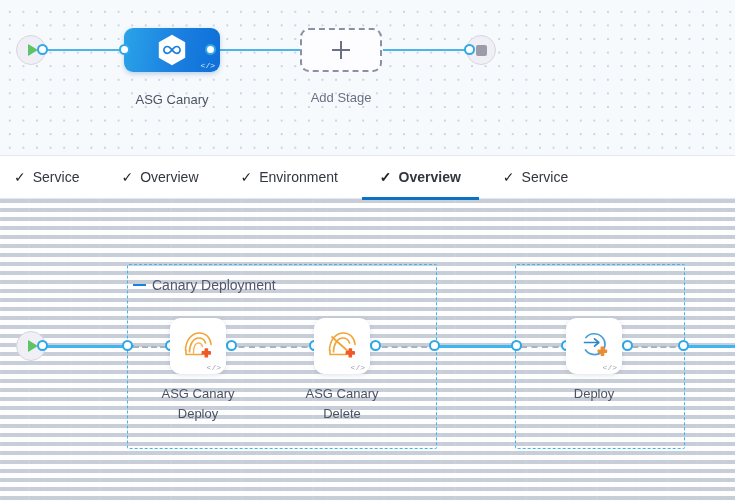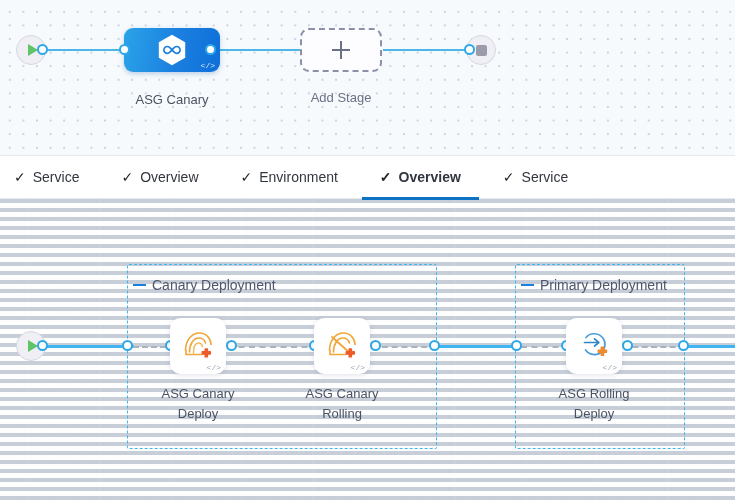--- a/index.html
+++ b/index.html
@@ -326,24 +326,20 @@
   <div class="exec-canvas">
     <div class="exec-grid"></div>
 
     <div class="group-box" style="left:127px; top:65px; width:310px; height:185px;"></div>
     <div class="group-label" style="left:133px; top:78px;">
       <span class="collapse-dash"></span>
       <span>Canary Deployment</span>
     </div>
 
     <div class="group-box" style="left:515px; top:65px; width:170px; height:185px;"></div>
-    <div class="group-label" style="left:521px; top:78px;">
-      <span class="collapse-dash"></span>
-      <span>Primary Deployment</span>
-    </div>
 
     <div class="wire-solid" style="left:42px; top:146px; width:92px;"></div>
 
     <div class="wire-dash" style="left:133px; top:147px; width:42px;"></div>
     <div class="wire-dash" style="left:228px; top:147px; width:90px;"></div>
     <div class="wire-dash" style="left:372px; top:147px; width:65px;"></div>
 
     <div class="wire-solid" style="left:434px; top:146px; width:88px;"></div>
 
     <div class="wire-dash" style="left:521px; top:147px; width:48px;"></div>
@@ -394,34 +390,33 @@
         <path d="M7 9 L25 25" fill="none" stroke="#f0a63a" stroke-width="1.8" stroke-linecap="round"></path>
         <g fill="#ef5a28">
           <rect x="23.5" y="20.2" width="3.6" height="9.4" rx="0.7"></rect>
           <rect x="20.6" y="23.1" width="9.4" height="3.6" rx="0.7"></rect>
         </g>
       </svg>
       <span class="code-glyph dark">&lt;/&gt;</span>
     </div>
     <div class="step-label" style="left:287px; top:185px; width:110px;">
       <div>ASG Canary</div>
-      <div>Rolling</div>
+      <div>Delete</div>
     </div>
 
     <div class="step-node" style="left:566px; top:119px;">
       <svg class="step-icon" width="34" height="32" viewBox="0 0 34 32">
         <path d="M9 9.5 C13 4.5 21 4.5 25.5 9.5 C29.5 14 28.5 21 24 24.5 C19.5 28 12 27 8.5 22" fill="none" stroke="#4a9fd8" stroke-width="1.7" stroke-linecap="round"></path>
         <path d="M7.5 14.5 L21 14.5" fill="none" stroke="#2e86c8" stroke-width="1.7" stroke-linecap="round"></path>
         <path d="M17.5 10.8 L21.8 14.5 L17.5 18.2" fill="none" stroke="#2e86c8" stroke-width="1.7" stroke-linecap="round" stroke-linejoin="round"></path>
         <g fill="#ef8b2c">
           <rect x="23.6" y="18.4" width="3.7" height="9.6" rx="0.8"></rect>
           <rect x="20.6" y="21.4" width="9.6" height="3.7" rx="0.8"></rect>
         </g>
       </svg>
       <span class="code-glyph dark">&lt;/&gt;</span>
     </div>
     <div class="step-label" style="left:539px; top:185px; width:110px;">
-      <div>ASG Rolling</div>
       <div>Deploy</div>
     </div>
 
   </div>
 </div>
 
 </body></html>

